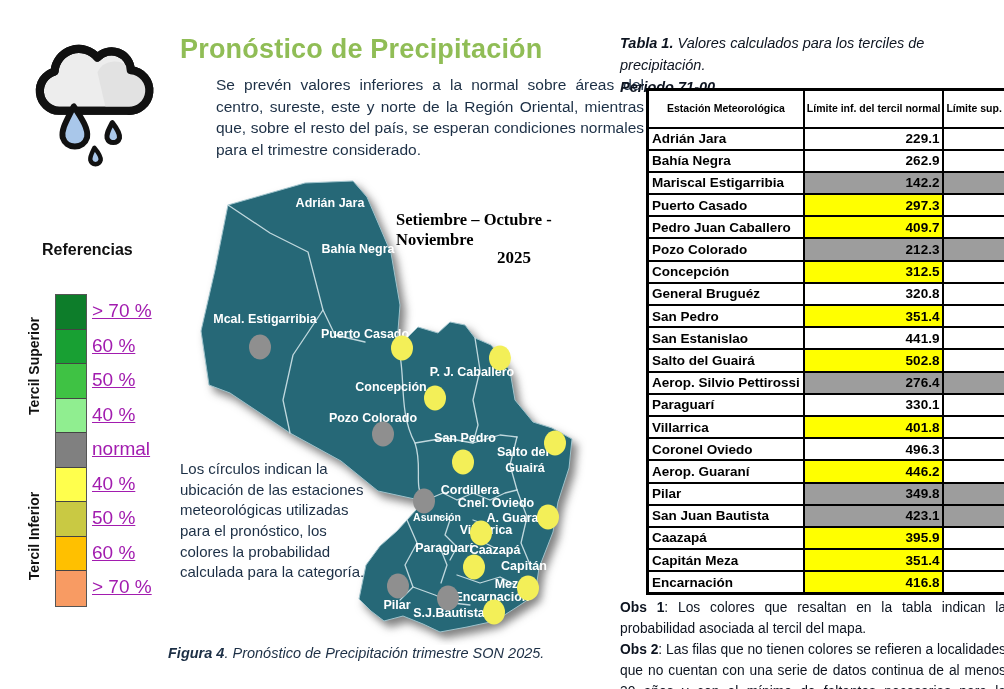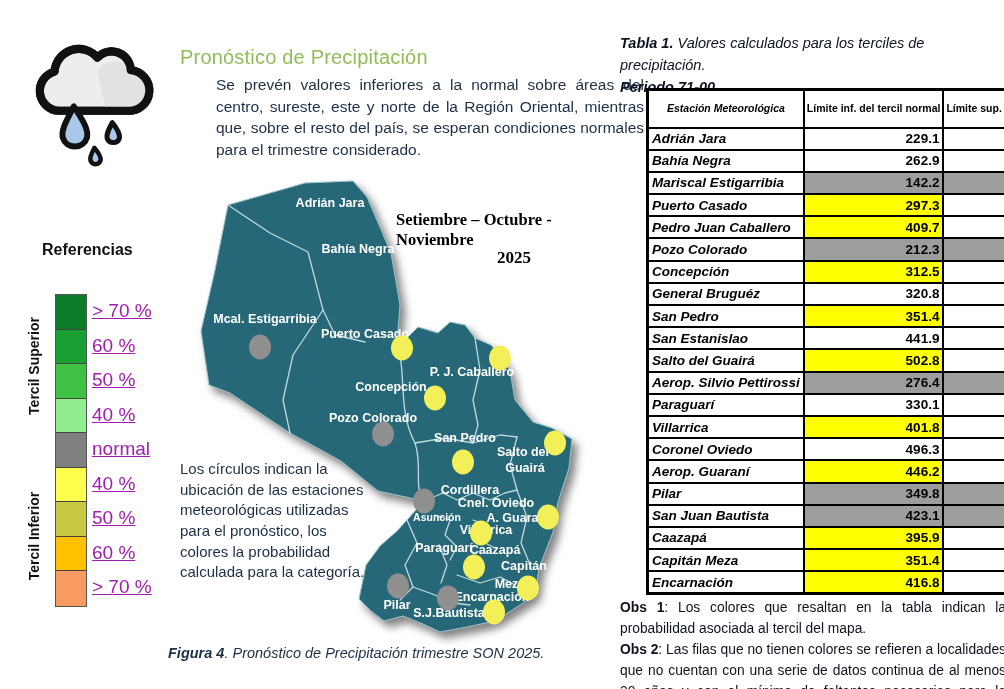--- a/index.html
+++ b/index.html
@@ -1,21 +1,21 @@
 <!DOCTYPE html>
 <html style="--map_teal: #266877; --title_green: #90bd56; --cell_yellow: #ffff00; --cell_gray: #9d9d9d; --dot_yellow: #f3ef58; --dot_gray: #8f8f8f; --text_dark: #1c2f45; --border_line: #d2e4e9;"><head>
 <meta charset="utf-8">
 <style>
   html,body{margin:0;padding:0;background:#fff;}
   #page{position:relative;width:1004px;height:689px;background:#fff;overflow:hidden;
         font-family:"Liberation Sans",sans-serif;color:var(--text_dark,#1c2f45);}
   .abs{position:absolute;}
 
   
-  #main-title{left:180px;top:46px;font-size:20px;font-weight:normal;color:var(--title_green,#90bd56);letter-spacing:.2px;}
+  #main-title{left:180px;top:34px;font-size:27px;font-weight:bold;color:var(--title_green,#90bd56);letter-spacing:.2px;}
   #intro{left:188px;top:74px;width:428px;font-size:15.5px;line-height:1.4;font-weight:500;text-align:justify;margin-left:28px;}
 
   
   #ref-title{left:42px;top:241px;font-size:16px;font-weight:bold;color:#111;text-align:center;}
   #legend-bar{left:55px;top:294px;width:30px;border:1px solid #555;}
   .legend-cell{width:30px;height:34.5px;box-sizing:border-box;border-bottom:1px solid #444;}
   .legend-cell:last-child{border-bottom:none;}
   #legend-labels{left:92px;top:294px;width:80px;}
   .legend-label{height:34.5px;display:flex;align-items:center;font-size:19px;color:#a21caf;text-decoration:underline;}
   .tercil-label{width:140px;height:20px;text-align:center;font-size:14px;font-weight:bold;color:#111;transform:rotate(-90deg);}
@@ -38,21 +38,21 @@
   #figura-caption b{font-weight:bold;}
 
   
   #tabla-caption{left:620px;top:33px;width:384px;font-size:14.5px;font-style:italic;color:#0d1420;line-height:1.5;}
   #tabla-caption b{font-weight:bold;font-style:italic;}
   #tercile-table{left:646px;top:88px;border-collapse:collapse;table-layout:fixed;background:#fff;}
   #tercile-table th,#tercile-table td{border:2px solid #000;box-sizing:border-box;overflow:hidden;white-space:nowrap;}
   #tercile-table{border:3px solid #000;}
   #tercile-table th{font-size:10.5px;font-weight:bold;text-align:center;color:#000;padding:1px 2px;height:38px;line-height:1.25;}
   #tercile-table td{height:22.2px;font-size:13.5px;font-weight:bold;color:#000;padding:0 3px;}
-  .c-name{width:140px;text-align:left;font-style:italic;}
+  .c-name{width:140px;text-align:left;}
   .c-num{width:88px;text-align:right;}
   .c-num2{width:100px;text-align:right;}
   .bg-yellow{background:var(--cell_yellow,#ffff00);}
   .bg-gray{background:var(--cell_gray,#9d9d9d);}
   .bg-white{background:#fff;}
   #obs-notes{left:620px;top:597px;width:386px;font-size:13.8px;line-height:1.53;text-align:justify;color:#0d1420;}
   #obs-notes b{font-weight:bold;}
 </style>
 </head>
 <body>

